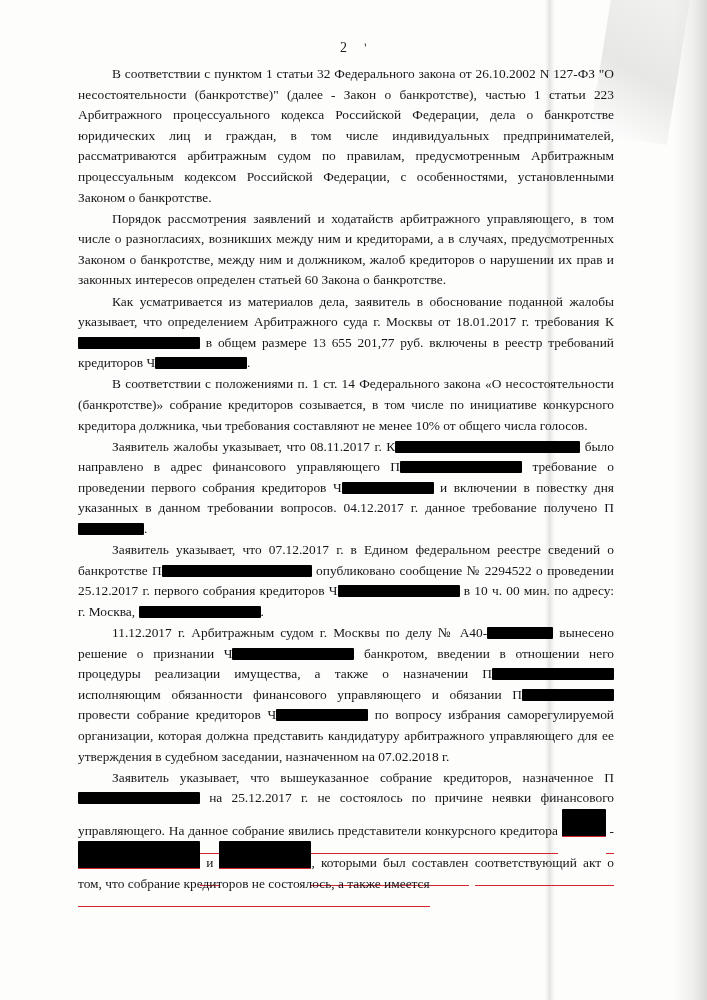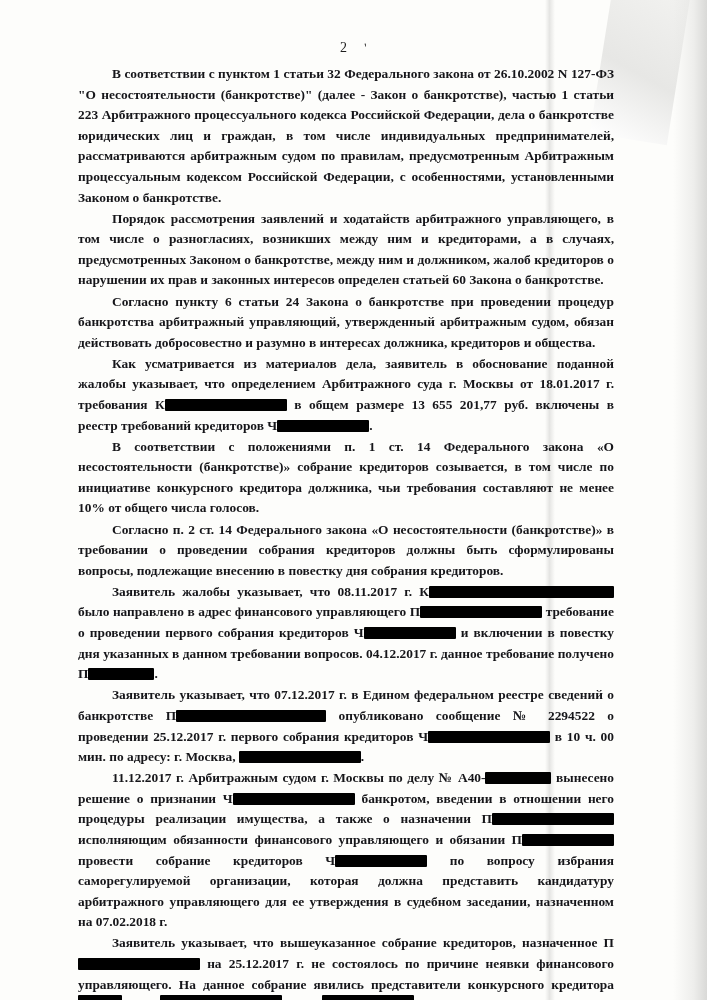--- a/index.html
+++ b/index.html
@@ -72,21 +72,20 @@
     width: 536px;
     font-size: 13.4px;
     line-height: 20.6px;
     color: #16161a;
     text-align: justify;
     text-justify: inter-word;
   }
   p {
     margin: 0 0 0.5px 0;
     text-indent: 34px;
-    font-weight: bold;
   }
   
   .redact {
     display: inline-block;
     background: #000000;
     vertical-align: -2px;
     border-radius: 1px;
     height: 12px;
   }
   .r-s  { width: 44px; }
@@ -111,23 +110,21 @@
   <div class="scan-shadow-right"></div>
 
   <div class="page-number">
     <span>2</span>
     <span class="mark">'</span>
   </div>
 
   <div class="body-text" id="body-text">
       <p><span>В соответствии с пунктом 1 статьи 32 Федерального закона от 26.10.2002 N 127-ФЗ "О несостоятельности (банкротстве)" (далее - Закон о банкротстве), частью 1 статьи 223 Арбитражного процессуального кодекса Российской Федерации, дела о банкротстве юридических лиц и граждан, в том числе индивидуальных предпринимателей, рассматриваются арбитражным судом по правилам, предусмотренным Арбитражным процессуальным кодексом Российской Федерации, с особенностями, установленными Законом о банкротстве.</span></p>
       <p><span>Порядок рассмотрения заявлений и ходатайств арбитражного управляющего, в том числе о разногласиях, возникших между ним и кредиторами, а в случаях, предусмотренных Законом о банкротстве, между ним и должником, жалоб кредиторов о нарушении их прав и законных интересов определен статьей 60 Закона о банкротстве.</span></p>
-      <p><span>Согласно пункту 6 статьи 24 Закона о банкротстве при проведении процедур банкротства арбитражный управляющий, утвержденный арбитражным судом, обязан действовать добросовестно и разумно в интересах должника, кредиторов и общества.</span></p>
       <p><span>Как усматривается из материалов дела, заявитель в обоснование поданной жалобы указывает, что определением Арбитражного суда г. Москвы от 18.01.2017 г. требования К</span><span class="redact r-xl"></span><span> в общем размере 13 655 201,77 руб. включены в реестр требований кредиторов Ч</span><span class="redact r-l"></span><span>.</span></p>
       <p><span>В соответствии с положениями п. 1 ст. 14 Федерального закона «О несостоятельности (банкротстве)» собрание кредиторов созывается, в том числе по инициативе конкурсного кредитора должника, чьи требования составляют не менее 10% от общего числа голосов.</span></p>
-      <p><span>Согласно п. 2 ст. 14 Федерального закона «О несостоятельности (банкротстве)» в требовании о проведении собрания кредиторов должны быть сформулированы вопросы, подлежащие внесению в повестку дня собрания кредиторов.</span></p>
       <p><span>Заявитель жалобы указывает, что 08.11.2017 г. К</span><span class="redact r-h"></span><span> было направлено в адрес финансового управляющего П</span><span class="redact r-xl"></span><span> требование о проведении первого собрания кредиторов Ч</span><span class="redact r-l"></span><span> и включении в повестку дня указанных в данном требовании вопросов. 04.12.2017 г. данное требование получено П</span><span class="redact r-m"></span><span>.</span></p>
       <p><span>Заявитель указывает, что 07.12.2017 г. в Едином федеральном реестре сведений о банкротстве П</span><span class="redact r-xxl"></span><span> опубликовано сообщение № 2294522 о проведении 25.12.2017 г. первого собрания кредиторов Ч</span><span class="redact r-xl"></span><span> в 10 ч. 00 мин. по адресу: г. Москва, </span><span class="redact r-xl"></span><span>.</span></p>
       <p><span>11.12.2017 г. Арбитражным судом г. Москвы по делу № А40-</span><span class="redact r-m"></span><span> вынесено решение о признании Ч</span><span class="redact r-xl"></span><span> банкротом, введении в отношении него процедуры реализации имущества, а также о назначении П</span><span class="redact r-xl"></span><span> исполняющим обязанности финансового управляющего и обязании П</span><span class="redact r-l"></span><span> провести собрание кредиторов Ч</span><span class="redact r-l"></span><span> по вопросу избрания саморегулируемой организации, которая должна представить кандидатуру арбитражного управляющего для ее утверждения в судебном заседании, назначенном на 07.02.2018 г.</span></p>
       <p><span>Заявитель указывает, что вышеуказанное собрание кредиторов, назначенное П</span><span class="redact r-xl"></span><span> на 25.12.2017 г. не состоялось по причине неявки финансового управляющего. </span><span class="underline-red">На данное собрание явились представители конкурсного кредитора</span> <span class="redact r-s underline-red"></span><span class="underline-red"> - </span><span class="redact r-xl underline-red"></span><span class="underline-red"> и </span><span class="redact r-l underline-red"></span><span class="underline-red">, которыми был составлен</span> <span class="underline-red">соответствующий акт о том, что собрание кредиторов не состоялось, а также имеется</span> </p>
     </div>
 
 </div>
 
 </body></html>

